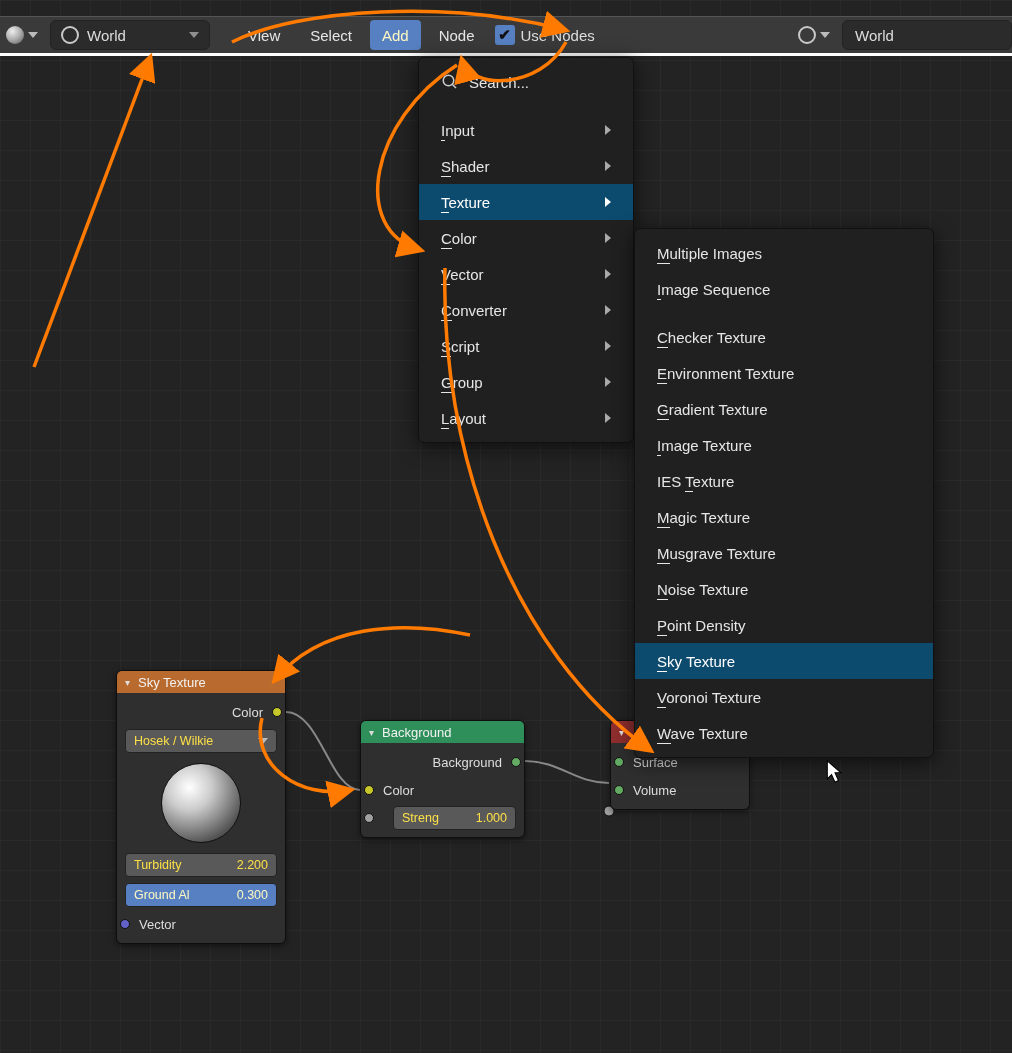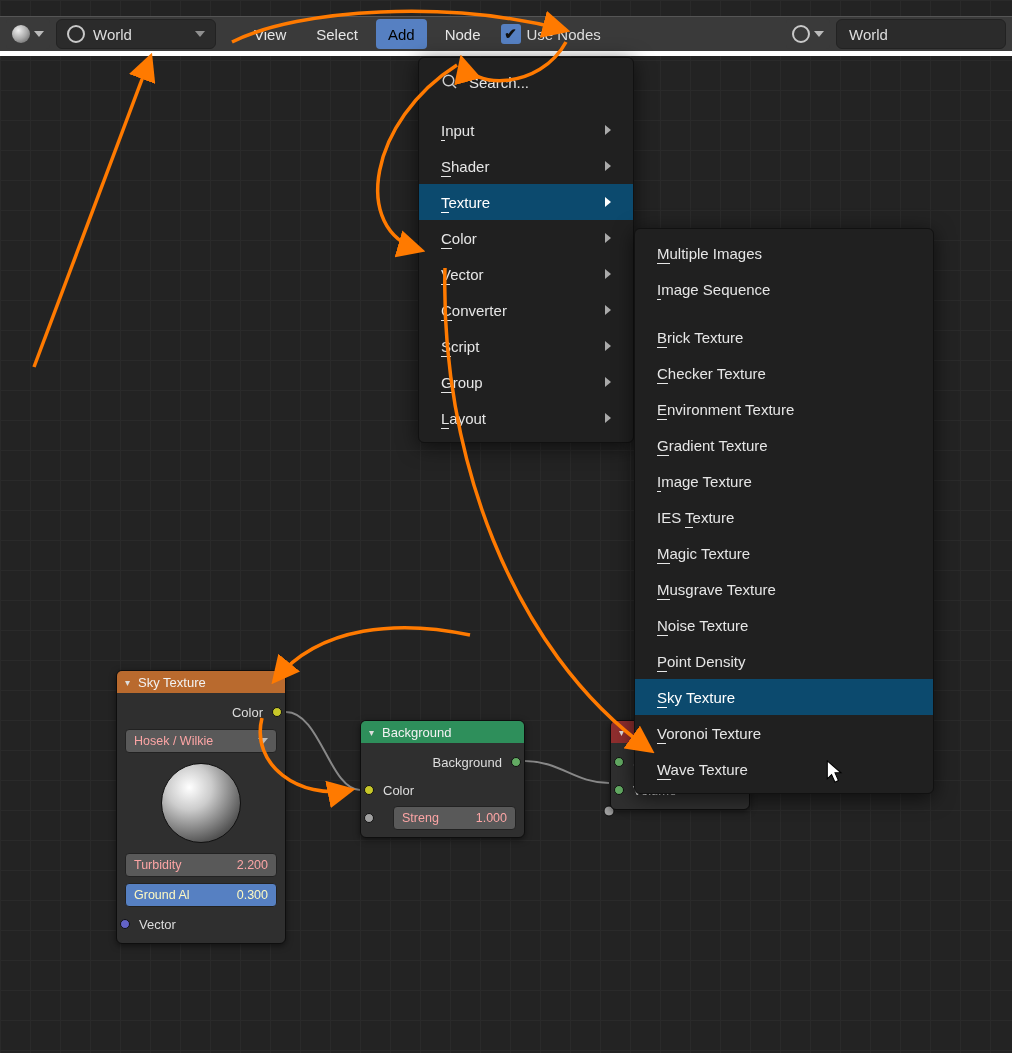--- a/index.html
+++ b/index.html
@@ -1,26 +1,26 @@
 <!DOCTYPE html>
 <html><head>
 <meta charset="utf-8">
 <style>
 html,body{margin:0;padding:0;width:1012px;height:1053px;background:#232323;font-family:sans-serif;font-size:15px;color:#ddd;overflow:hidden}
 *{box-sizing:border-box}
 .stage{position:relative;width:1012px;height:1053px}
 .grid{position:absolute;inset:0;background-color:#232323;
  background-image:linear-gradient(#2a2a2a 1px,transparent 1px),linear-gradient(90deg,#2a2a2a 1px,transparent 1px);
  background-size:30px 30px}
-.topbar{position:absolute;top:16px;left:0;right:0;height:40px;background:#3a3a3a;display:flex;align-items:center;padding:0 6px;gap:6px;border-top:1px solid #555;border-bottom:5px solid #ffffff}
+.topbar{position:absolute;top:16px;left:0;right:0;height:40px;background:#3a3a3a;display:flex;align-items:center;padding:0 0;gap:6px;border-top:1px solid #555;border-bottom:3px solid #ffffff}
 .iconbtn{height:30px;min-width:32px;border-radius:4px;display:flex;align-items:center;justify-content:center;gap:4px;padding:0 6px;background:#3a3a3a}
 .world-sel{display:flex;align-items:center;height:30px;background:#2b2b2b;border:1px solid #222;border-radius:6px;padding:0 10px;gap:8px}
 .world-sel .chev{margin-left:auto;opacity:.7}
 .menubtn{height:30px;padding:0 12px;display:flex;align-items:center;border-radius:4px;color:#e6e6e6}
-.menubtn.sel{background:#5680c2;color:#000000}
+.menubtn.sel{background:#5680c2;color:#fef9c3}
 .use-nodes{display:flex;align-items:center;gap:6px;margin-left:2px}
 .chk{width:20px;height:20px;border-radius:3px;background:#5680c2;display:flex;align-items:center;justify-content:center;color:#111;font-weight:700}
 .world-name{height:30px;background:#2b2b2b;border:1px solid #222;border-radius:6px;padding:0 12px;display:flex;align-items:center;min-width:170px}
 
 .menu{position:absolute;background:#202020;border:1px solid #111;border-radius:6px;padding:6px 0;box-shadow:0 4px 20px rgba(0,0,0,.6)}
 .menu .item{height:36px;display:flex;align-items:center;padding:0 22px;min-width:200px;white-space:nowrap;color:#e6e6e6;justify-content:space-between;gap:28px}
 .menu .item.sel{background:#0c4a6e;color:#fff}
 .menu .sep{height:12px}
 .menu .search{display:flex;align-items:center;gap:10px;padding:0 22px;height:36px;color:#e6e6e6}
 .tri{width:0;height:0;border-left:6px solid #aaa;border-top:5px solid transparent;border-bottom:5px solid transparent}
@@ -33,21 +33,21 @@
 .node .row{display:flex;align-items:center;height:22px;position:relative}
 .node .row.right{justify-content:flex-end;padding-right:14px}
 .node .row.left{justify-content:flex-start;padding-left:14px}
 .node .sock{position:absolute;width:10px;height:10px;border-radius:50%;border:1px solid #111;top:6px}
 .node .sock.out{right:-5px}
 .node .sock.in{left:-5px}
 .sock.color{background:#c7c729}
 .sock.shader{background:#63ab63}
 .sock.vector{background:#6363c7}
 .sock.gray{background:#a0a0a0}
-.field{height:24px;background:#595959;border:1px solid #222;border-radius:4px;display:flex;align-items:center;justify-content:space-between;padding:0 8px;color:#fca5a5;font-size:12.5px}
+.field{height:24px;background:#595959;border:1px solid #222;border-radius:4px;display:flex;align-items:center;justify-content:space-between;padding:0 8px;color:#fde047;font-size:12.5px}
 .field.sel{background:#5680c2;color:#fef9c3}
 .preview{width:80px;height:80px;margin:4px auto;border-radius:50%;background:radial-gradient(circle at 35% 30%,#fff 0%,#ccc 30%,#555 75%,#222 100%);border:1px solid #111}
 
 .svglayer{position:absolute;inset:0;pointer-events:none}
 .cursor{position:absolute;width:18px;height:24px;pointer-events:none}
 
 .sphere-icon{width:18px;height:18px;border-radius:50%;border:2px solid #c9c9c9;position:relative;display:flex;align-items:center;justify-content:center}
 .sphere-icon.filled{background:radial-gradient(circle at 35% 30%,#eee 0%,#aaa 50%,#555 100%);border:none}
 .chev{display:inline-block;width:0;height:0;border-left:5px solid transparent;border-right:5px solid transparent;border-top:6px solid #bbb}
 .down-tri{color:#ddd;font-size:10px;margin-right:2px}
@@ -216,23 +216,20 @@
     <div id="tex-g1">
         <div class="item">
           <span><span class="u">M</span>ultiple Images</span>
         </div>
         <div class="item">
           <span><span class="u">I</span>mage Sequence</span>
         </div>
       </div>
     <div class="sep"></div>
     <div id="tex-g2">
-        <div class="item">
-          <span><span class="u">B</span>rick Texture</span>
-        </div>
         <div class="item">
           <span><span class="u">C</span>hecker Texture</span>
         </div>
         <div class="item">
           <span><span class="u">E</span>nvironment Texture</span>
         </div>
         <div class="item">
           <span><span class="u">G</span>radient Texture</span>
         </div>
         <div class="item">

